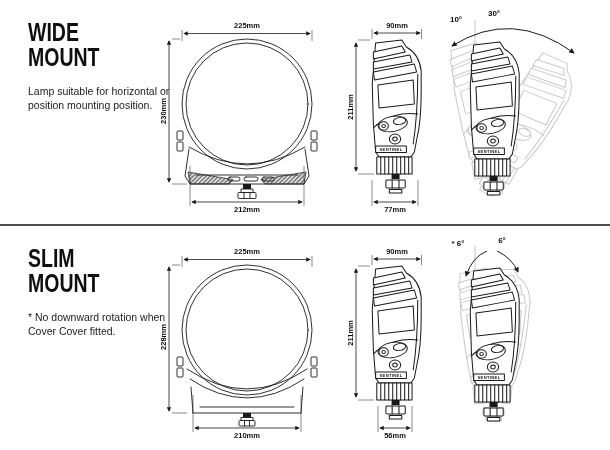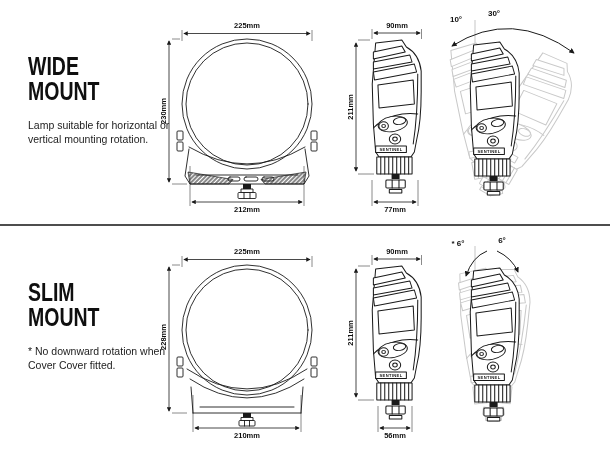--- a/index.html
+++ b/index.html
@@ -1,20 +1,20 @@
 <!DOCTYPE html>
 <html><head>
 <meta charset="utf-8">
 <style>
   html,body{margin:0;padding:0;background:#fff;}
   .page{position:relative;width:610px;height:450px;background:#fff;overflow:hidden;
         font-family:"Liberation Sans",sans-serif;color:#111;}
   .half{position:absolute;left:0;width:610px;height:224px;}
   .divider{position:absolute;left:0;top:224px;width:610px;height:2px;background:#4d4d4d;}
-  .tblock{position:absolute;left:28px;top:20px;width:150px;margin-top:34px;}
+  .tblock{position:absolute;left:28px;top:20px;width:150px;}
   .title{font-weight:bold;font-size:25px;line-height:25px;letter-spacing:0;
          transform:scale(.78,1);transform-origin:0 0;color:#0f0f0f;white-space:nowrap;}
   .desc{margin:0;margin-top:14px;font-size:10.5px;line-height:14px;color:#1c1c1c;width:142px;}
   .view{position:absolute;}
   
   .s{fill:#fff;stroke:currentColor;stroke-width:.9;stroke-linejoin:round;}
   .sn{fill:none;stroke:currentColor;stroke-width:.9;stroke-linejoin:round;stroke-linecap:round;}
   .sf{fill:currentColor;stroke:none;}
   .hat{fill:url(#hatch);stroke:currentColor;stroke-width:.7;}
   .brand{font:bold 3.6px "Liberation Sans",sans-serif;fill:currentColor;
@@ -104,21 +104,21 @@
       </symbol>
     </defs>
   </svg>
 
   <section class="half" style="top:0">
     <div class="tblock">
       <div class="title">
         <div>WIDE</div>
         <div>MOUNT</div>
       </div>
-      <p class="desc">Lamp suitable for horizontal or vertical mounting rotation.</p>
+      <p class="desc">Lamp suitable for horizontal or position mounting position.</p>
     </div>
 
     <svg class="view" style="left:150px;top:14px" width="180" height="200" viewBox="0 0 180 200">
       <line class="ext" x1="32" y1="16" x2="32" y2="27"></line>
       <line class="ext" x1="162" y1="16" x2="162" y2="27"></line>
       <line class="dl" x1="34" y1="19.5" x2="160" y2="19.5"></line>
       <text class="dim" x="97" y="14">225mm</text>
       <line class="ext" x1="22" y1="25" x2="30" y2="25"></line>
       <line class="ext" x1="22" y1="170" x2="37" y2="170"></line>
       <line class="dl" x1="19" y1="27" x2="19" y2="168"></line>

